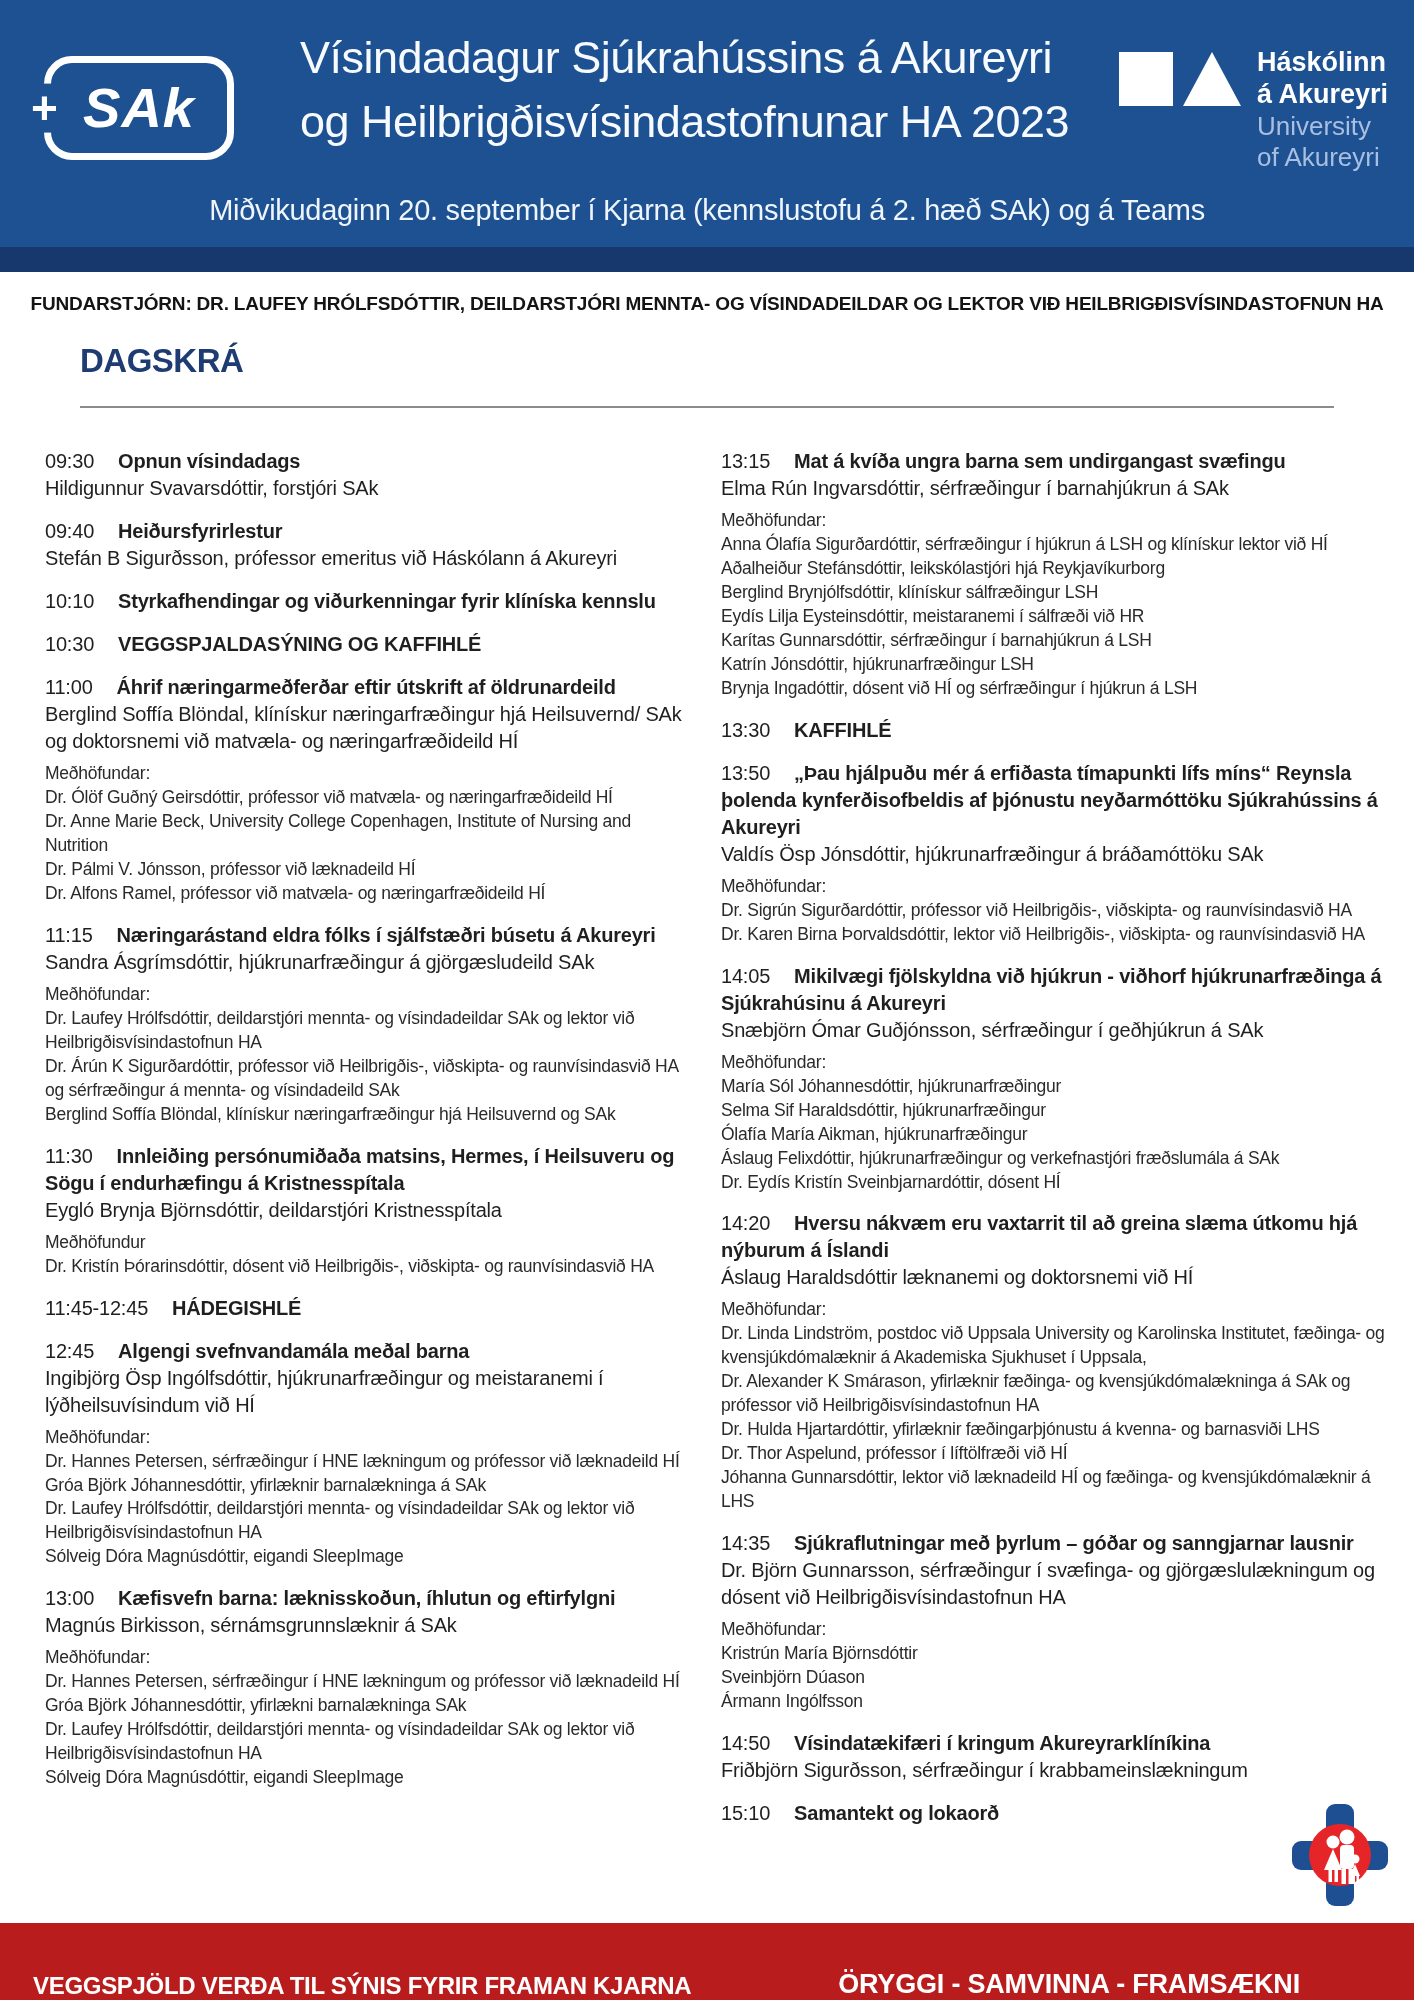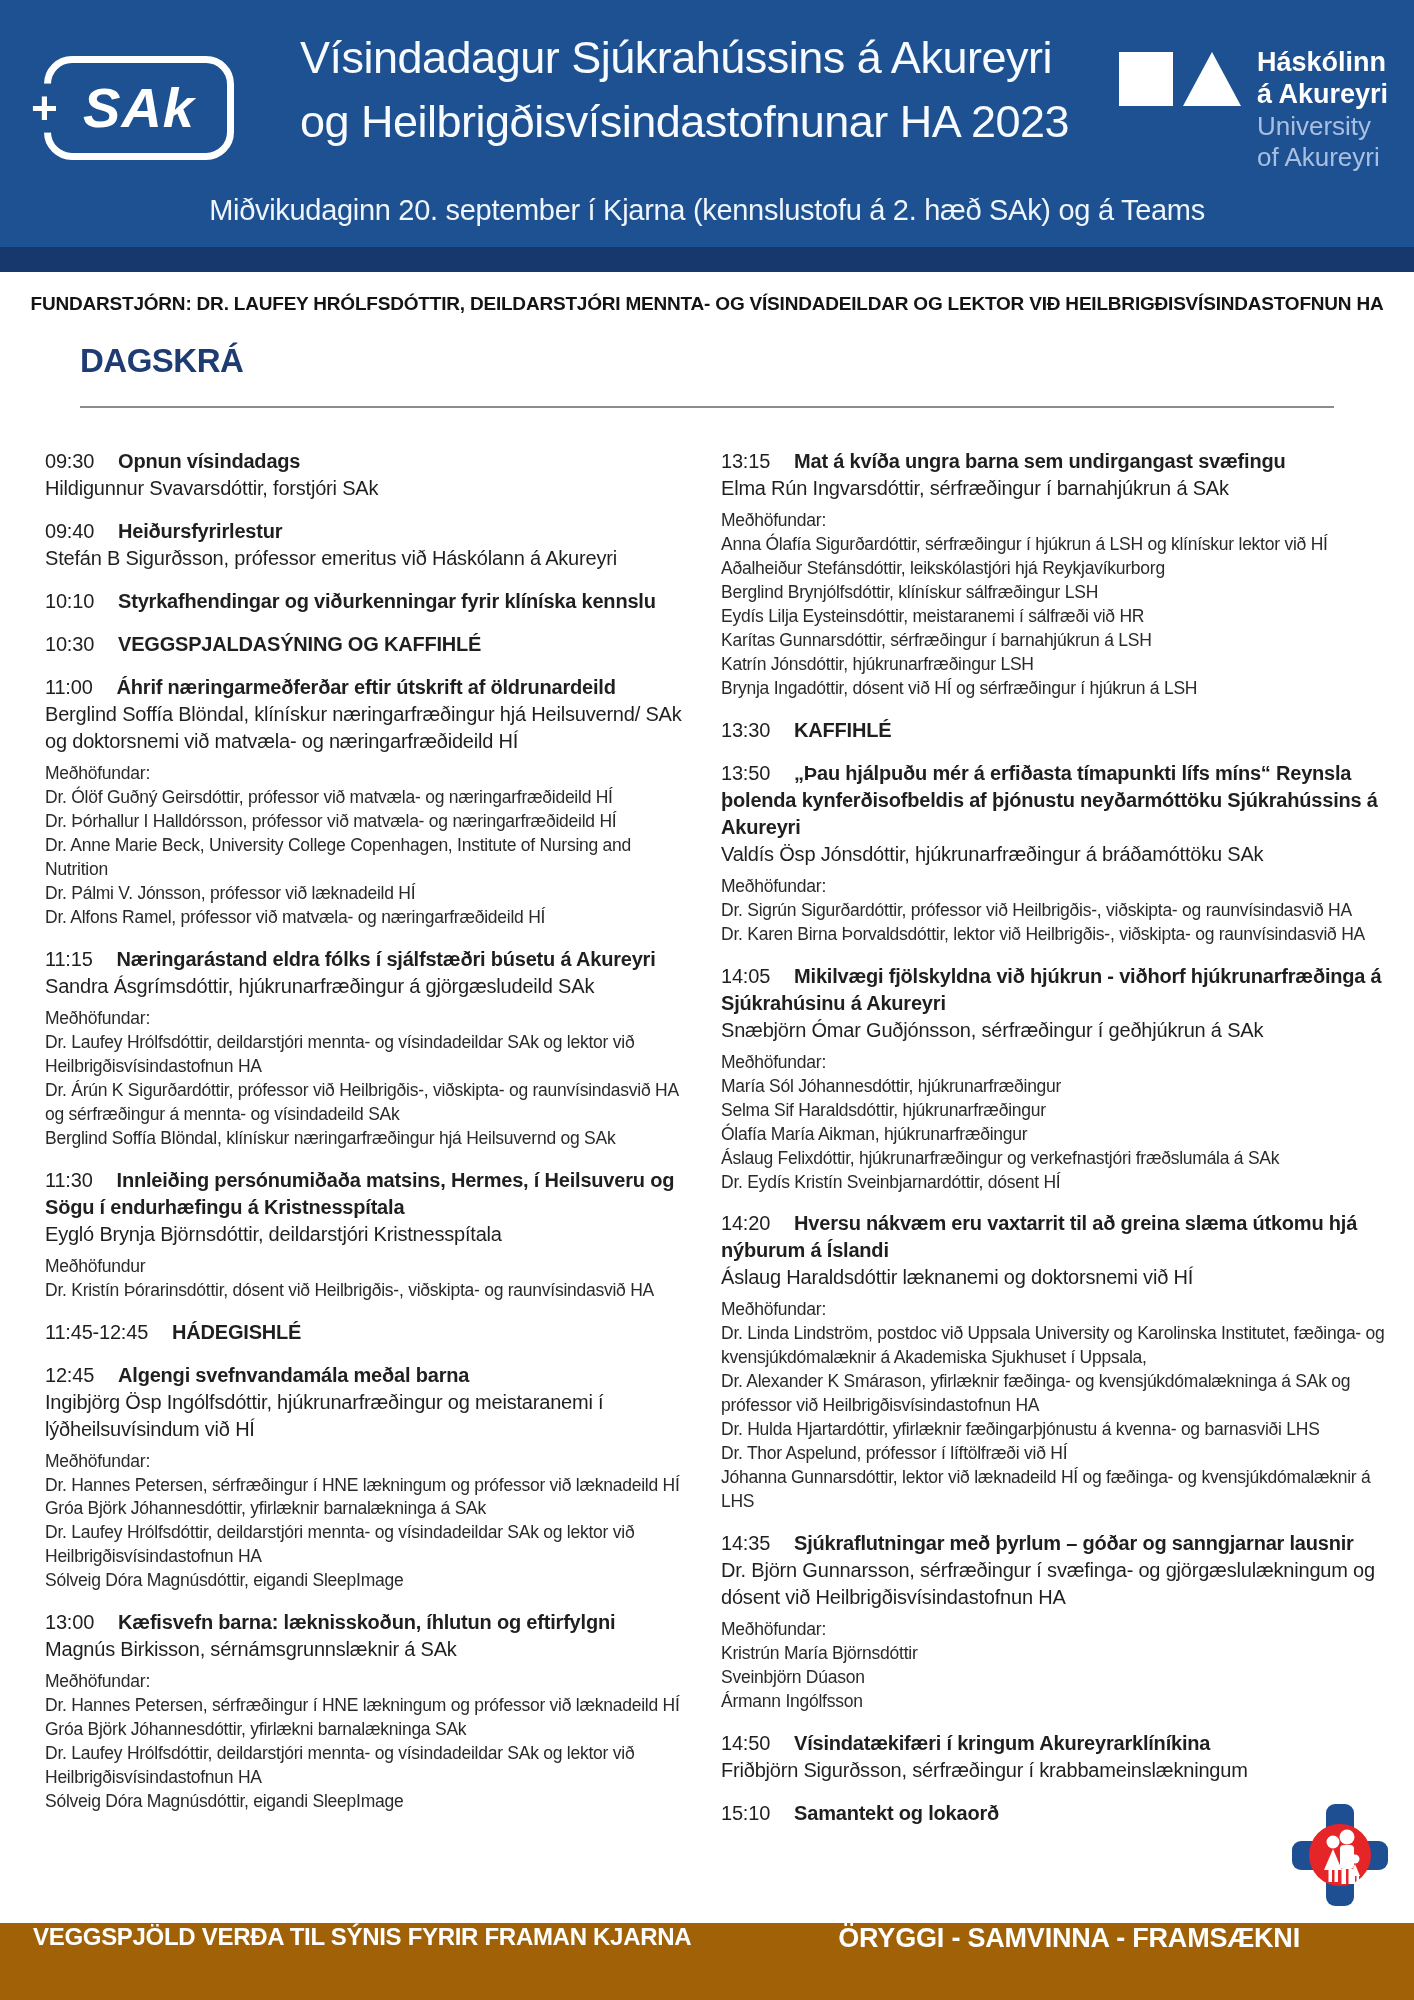--- a/index.html
+++ b/index.html
@@ -39,21 +39,21 @@
   .column{flex:none;}
   .column-left{width:646px;}
   .column-right{width:669px;}
   .session{margin-bottom:16px;}
   .head,.presenter{font-size:20px; line-height:1.35; letter-spacing:-0.2px;}
   .head .time{margin-right:24px;}
   .head .title{font-weight:bold;}
   .coauthors-label{margin-top:7px;}
   .coauthors-label,.coauthor{font-size:17.5px; line-height:1.37; letter-spacing:-0.25px; color:#2a2a2a;}
   
-  .footer{position:absolute; left:0; bottom:0; width:100%; height:77px; background:#a16207; color:#fff; display:flex; align-items:flex-start;}
+  .footer{position:absolute; left:0; bottom:0; width:100%; height:77px; background:#b91c1c; color:#fff; display:flex; align-items:flex-end;}
   .footer-left{flex:1.05; text-align:center; font-size:24px; font-weight:bold; letter-spacing:-0.3px;}
   .footer-right{flex:1; text-align:center; font-size:27px; font-weight:bold; letter-spacing:-0.2px;}
   .family-icon{position:absolute; right:26px; bottom:93px; width:96px; height:104px;}
 </style>
 </head>
 <body>
 
 <div class="page">
 
   <div class="header">
@@ -99,21 +99,20 @@
           <div class="head"><span class="time">10:10</span><span class="title">Styrkafhendingar og viðurkenningar fyrir klíníska kennslu</span></div>
         </div>
         <div class="session">
           <div class="head"><span class="time">10:30</span><span class="title">VEGGSPJALDASÝNING OG KAFFIHLÉ</span></div>
         </div>
         <div class="session">
           <div class="head"><span class="time">11:00</span><span class="title">Áhrif næringarmeðferðar eftir útskrift af öldrunardeild</span></div>
           <div class="presenter">Berglind Soffía Blöndal, klínískur næringarfræðingur hjá Heilsuvernd/ SAk og doktorsnemi við matvæla- og næringarfræðideild HÍ</div>
           <div class="coauthors-label">Meðhöfundar:</div>
           <div class="coauthor">Dr. Ólöf Guðný Geirsdóttir, prófessor við matvæla- og næringarfræðideild HÍ</div>
-          <div class="coauthor">Dr. Þórhallur I Halldórsson, prófessor við matvæla- og næringarfræðideild HÍ</div>
           <div class="coauthor">Dr. Anne Marie Beck, University College Copenhagen, Institute of Nursing and Nutrition</div>
           <div class="coauthor">Dr. Pálmi V. Jónsson, prófessor við læknadeild HÍ</div>
           <div class="coauthor">Dr. Alfons Ramel, prófessor við matvæla- og næringarfræðideild HÍ</div>
         </div>
         <div class="session">
           <div class="head"><span class="time">11:15</span><span class="title">Næringarástand eldra fólks í sjálfstæðri búsetu á Akureyri</span></div>
           <div class="presenter">Sandra Ásgrímsdóttir, hjúkrunarfræðingur á gjörgæsludeild SAk</div>
           <div class="coauthors-label">Meðhöfundar:</div>
           <div class="coauthor">Dr. Laufey Hrólfsdóttir, deildarstjóri mennta- og vísindadeildar SAk og lektor við Heilbrigðisvísindastofnun HA</div>
           <div class="coauthor">Dr. Árún K Sigurðardóttir, prófessor við Heilbrigðis-, viðskipta- og raunvísindasvið HA og sérfræðingur á mennta- og vísindadeild SAk</div>

